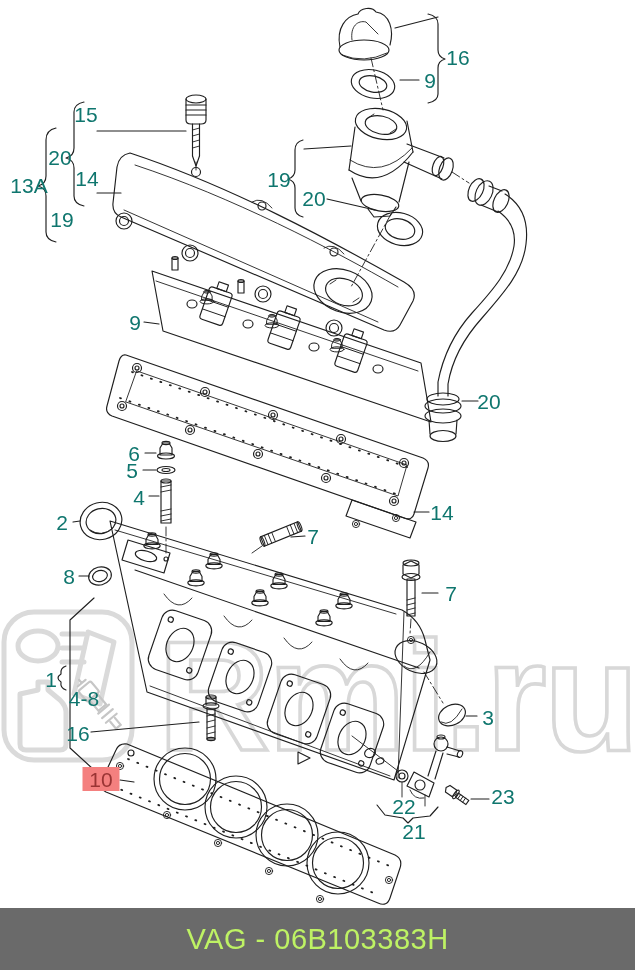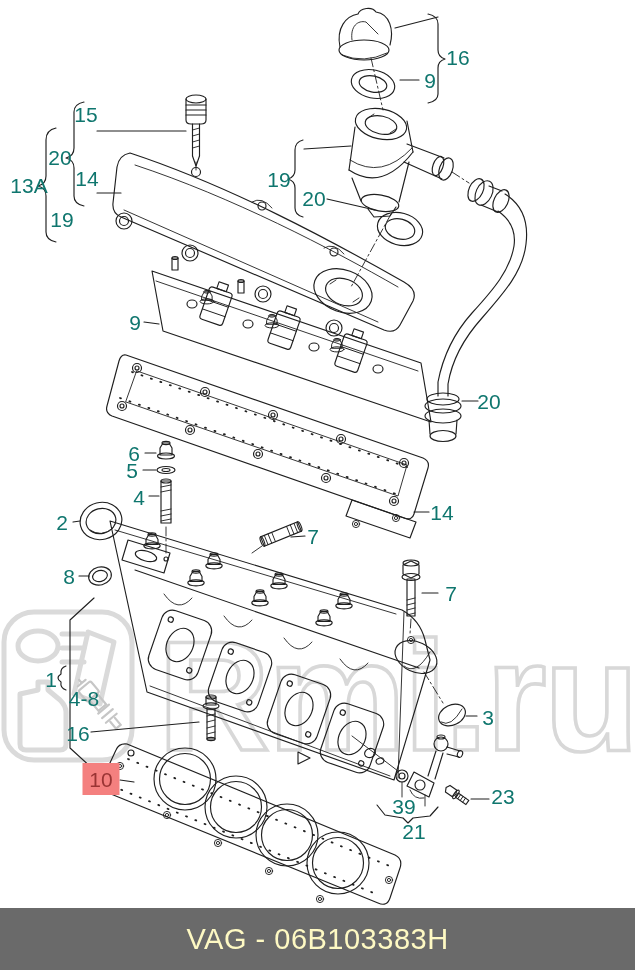--- a/index.html
+++ b/index.html
@@ -10,25 +10,25 @@
   .thin{stroke-width:0.9;}
   .dashdot{stroke-dasharray:9 3 2 3;stroke-width:0.9;}
   .dots{stroke-dasharray:1 9;stroke-width:1.8;}
   .wm{fill:none;stroke:#dadada;stroke-width:5;stroke-linecap:round;stroke-linejoin:round;}
   .wmtext{fill:none;stroke:#d8d8d8;stroke-width:3.6;font-weight:bold;
           font-family:"Liberation Sans",sans-serif;letter-spacing:-2px;}
   .ghost{fill:none;stroke:#c6c6c6;stroke-width:2.2;stroke-linecap:round;}
   .labels{position:absolute;left:0;top:0;width:635px;height:908px;}
   .callout{position:absolute;transform:translate(-50%,-50%);font-size:21px;color:#0f766e;
            white-space:nowrap;line-height:1;}
-  .callout.highlight{width:37px;height:32px;background:#f4807f;color:#9a3434;
+  .callout.highlight{width:37px;height:24px;background:#f4807f;color:#9a3434;
            display:flex;align-items:center;justify-content:center;}
   .footer{position:absolute;left:0;bottom:0;width:635px;height:62px;background:#6a6a6a;
           display:flex;align-items:center;justify-content:center;gap:44px;}
-  .footer span{color:#fef9c3;font-size:29px;letter-spacing:0.5px;}
+  .footer span{color:#bef264;font-size:29px;letter-spacing:0.5px;}
 </style>
 </head>
 <body>
 
 <div class="stage">
 
 <svg width="635" height="908" viewBox="0 0 635 908">
   <defs>
     <g id="hole2" class="ln">
           <circle r="4.5"></circle>
@@ -380,21 +380,21 @@
   <div class="callout" style="left:62px;top:522px">2</div>
   <div class="callout" style="left:313px;top:536px">7</div>
   <div class="callout" style="left:69px;top:576px">8</div>
   <div class="callout" style="left:442px;top:512px">14</div>
   <div class="callout" style="left:451px;top:593px">7</div>
   <div class="callout" style="left:51px;top:679px">1</div>
   <div class="callout" style="left:84px;top:698px">4-8</div>
   <div class="callout" style="left:78px;top:733px">16</div>
   <div class="callout" style="left:488px;top:717px">3</div>
   <div class="callout highlight" style="left:101px;top:779px">10</div>
-  <div class="callout" style="left:404px;top:806px">39</div>
+  <div class="callout" style="left:404px;top:806px">22</div>
   <div class="callout" style="left:414px;top:831px">21</div>
   <div class="callout" style="left:503px;top:796px">23</div>
 </div>
 
 <div class="footer">
   <span>VAG - 06B103383H</span>
 </div>
 
 </div>
 

